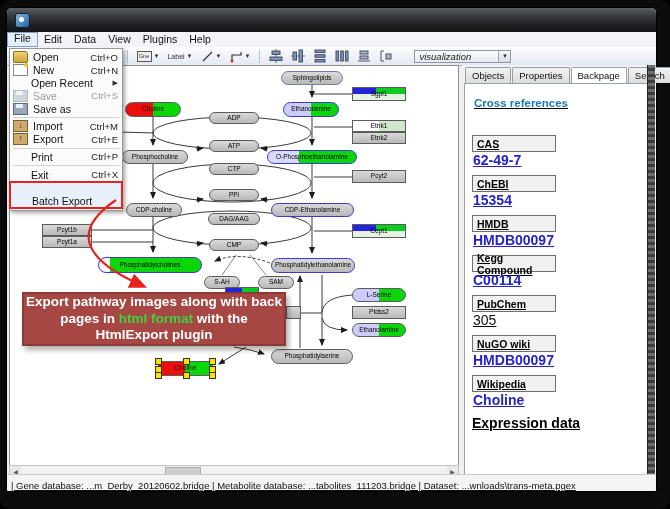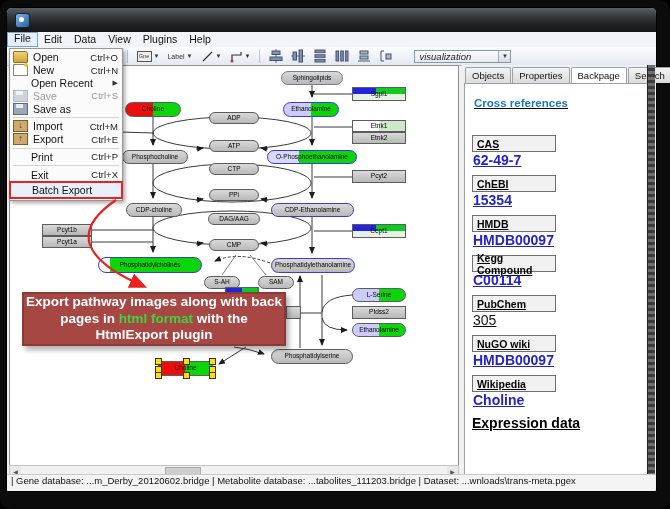--- a/index.html
+++ b/index.html
@@ -28,22 +28,22 @@
                 border-left:1px solid #9aa8b8;display:flex;align-items:center;justify-content:center;
                 font-size:6px;color:#333;}
   .combo.graycombo{background:linear-gradient(180deg,#fbfbfc,#e7eaf0);}
   .tb-sep{width:1px;height:13px;background:#b9c2d2;margin:0 5px;}
   .tb-btn{display:flex;align-items:center;margin:0 3px;height:15px;padding:0 1px;}
   .tb-btn svg{display:block;}
   .dd{font-size:6px;color:#333;margin-left:2px;}
   .tiny-gene{width:13px;height:9px;border:1px solid #555;background:#eee;font-size:5.5px;
              display:flex;align-items:center;justify-content:center;color:#333;}
   .statusbar{position:absolute;left:0;bottom:0;right:0;height:16px;background:#f4f4f4;border-top:1px solid #c9c9c9;
-             font-size:9.5px;color:#111;display:flex;align-items:flex-start;padding-left:4px;white-space:nowrap;overflow:hidden;
-             border-radius:0 0 2px 2px;}
+             font-size:9.5px;color:#111;display:flex;align-items:flex-end;padding-left:4px;white-space:nowrap;overflow:hidden;
+             border-radius:0 0 2px 2px;text-decoration:underline;}
   
   .canvas{position:absolute;left:2px;top:57px;width:450px;height:412px;background:#fff;border:1px solid #909090;box-sizing:border-box;}
   .hscroll{position:absolute;left:2px;top:457px;width:450px;height:12px;background:#f1f1f1;border:1px solid #c3c3c3;
            box-sizing:border-box;display:flex;align-items:center;}
   .hs-arrow{width:11px;height:100%;display:flex;align-items:center;justify-content:center;font-size:6px;color:#555;
             background:#e8e8e8;}
   .hs-arrow.right{margin-left:auto;}
   .hs-thumb{position:absolute;left:155px;top:1px;width:34px;height:8px;background:#cfcfcf;border:1px solid #ababab;}
   .vscroll{position:absolute;right:1px;top:57px;width:7px;height:412px;
            background:repeating-linear-gradient(180deg,#6d6d6d 0 3px,#3c3c3c 3px 6px);border-left:1px solid #222;}
@@ -65,21 +65,21 @@
   
   .filemenu{position:absolute;left:9px;top:48px;width:112px;background:#fbfbfb;border:1px solid #979797;
             box-shadow:2px 2px 4px rgba(0,0,0,.35);padding:2px 0;z-index:40;font-size:10.5px;color:#111;}
   .menu-item{height:12.8px;display:flex;align-items:center;padding:0 4px 0 3px;}
   .menu-item .mi-icon{width:13px;height:10px;margin-right:5px;flex:none;position:relative;}
   .menu-item .mi-label{white-space:nowrap;}
   .menu-item .mi-short{margin-left:auto;font-size:9.5px;color:#222;}
   .menu-item.disabled .mi-label,.menu-item.disabled .mi-short{color:#9b9b9b;}
   .menu-item .mi-sub{margin-left:auto;font-size:7px;color:#333;}
   .menu-sep{height:1px;background:#d4d4d4;margin:2px 3px;}
-  .menu-item.callout{background:#e8f0fb;box-shadow:0 0 0 2px #e8221f;height:14px;margin:2px 1px 1px 1px;}
+  .menu-item.callout{background:#e8f0fb;box-shadow:0 0 0 2px #e8221f;height:24px;margin:2px 1px 1px 1px;align-items:flex-end;}
   .ic-new{border:1px solid #888;background:#fff;}
   .ic-new::after{content:"";position:absolute;right:-1px;top:-2px;width:4px;height:4px;background:#e9c23a;border-radius:50%;}
   .ic-folder{background:linear-gradient(180deg,#efd37a,#cfa53a);border:1px solid #8a7322;border-radius:1px 3px 1px 1px;}
   .ic-save{background:#9aa7b8;border:1px solid #5a6a80;}
   .ic-save::after{content:"";position:absolute;left:2px;top:0px;width:7px;height:4px;background:#e8eef5;}
   .ic-save.dis{opacity:.45;}
   .ic-port{background:#cfa96e;border:1px solid #7c5f2e;color:#222;font-size:8px;line-height:9px;text-align:center;}
   
   .annotation{position:absolute;left:22px;top:292px;width:264px;height:54px;background:#a64744;border:2px solid #8a3a37;
               box-sizing:border-box;box-shadow:3px 4px 5px rgba(0,0,0,.3);color:#fff;font-weight:bold;font-size:13.5px;

